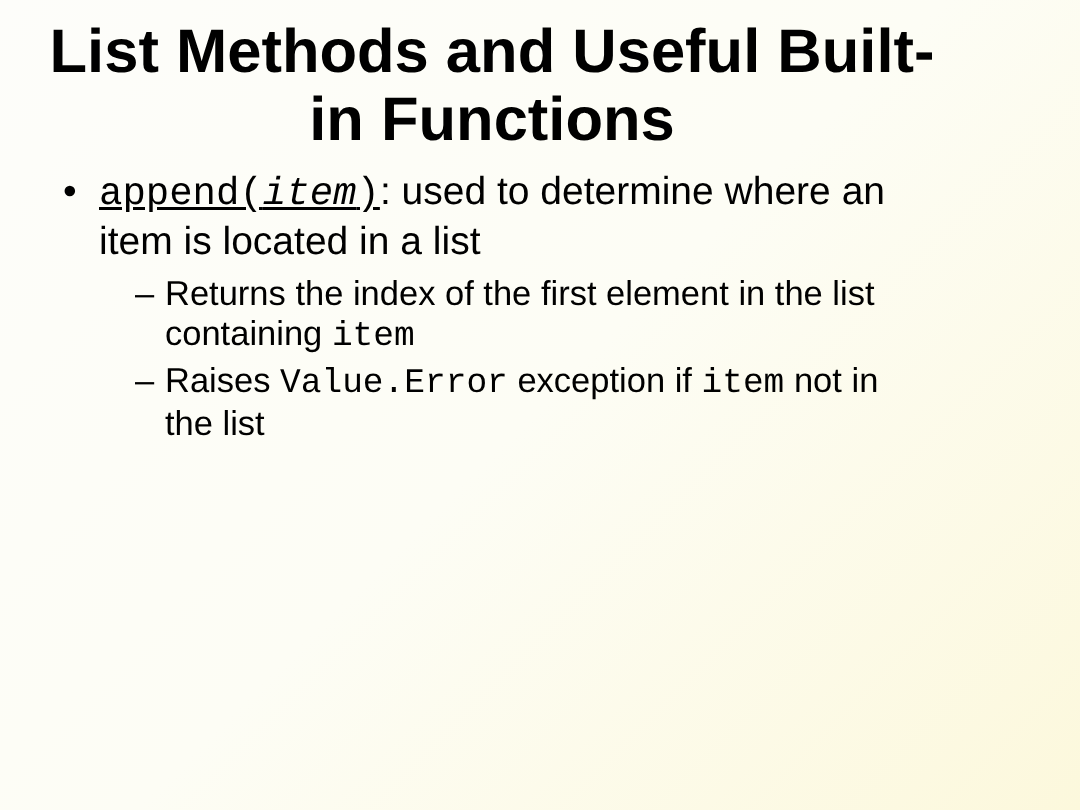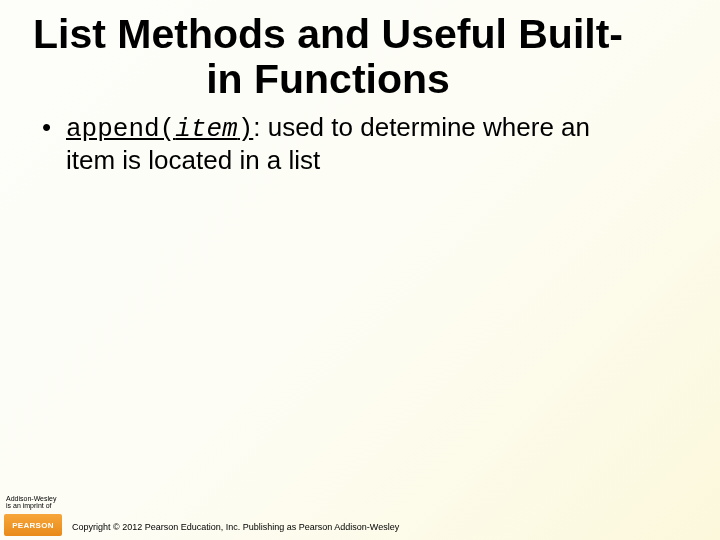--- a/index.html
+++ b/index.html
@@ -122,28 +122,26 @@
   <div class="title">List Methods and Useful Built-in Functions</div>
 
   <div class="content">
     <ul class="bullets">
 
 
       <li>
         <span class="code u"><span>append(</span><span class="i">item</span><span>)</span></span><span>: used to determine where an item is located in a list</span>
 
         <ul class="sub">
+          <li>
+            <span>Returns the index of the first element in the list containing </span><span class="code">item</span><span></span>
+          </li>
+          <li>
+            <span>Raises </span><span class="code">Value.Error</span><span> exception if </span><span class="code">item</span><span> not in the list</span>
+          </li>
         </ul>
       </li>
 
     </ul>
   </div>
 
-  <div class="footer">
-    <div class="imprint">
-      <span>Addison-Wesley</span><br>
-      <span>is an imprint of</span>
-    </div>
-    <div class="pearson-logo">PEARSON</div>
-    <div class="copyright">Copyright © 2012 Pearson Education, Inc. Publishing as Pearson Addison-Wesley</div>
-  </div>
 
 </div>
 
 </body></html>

